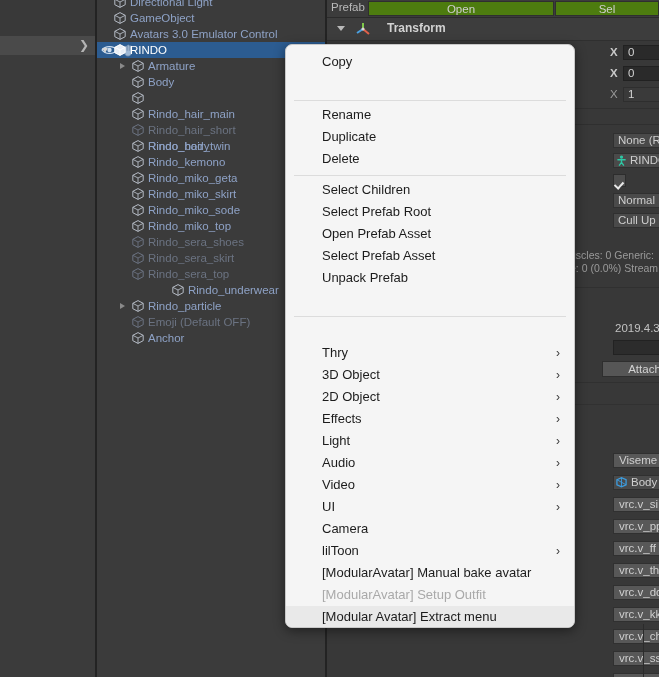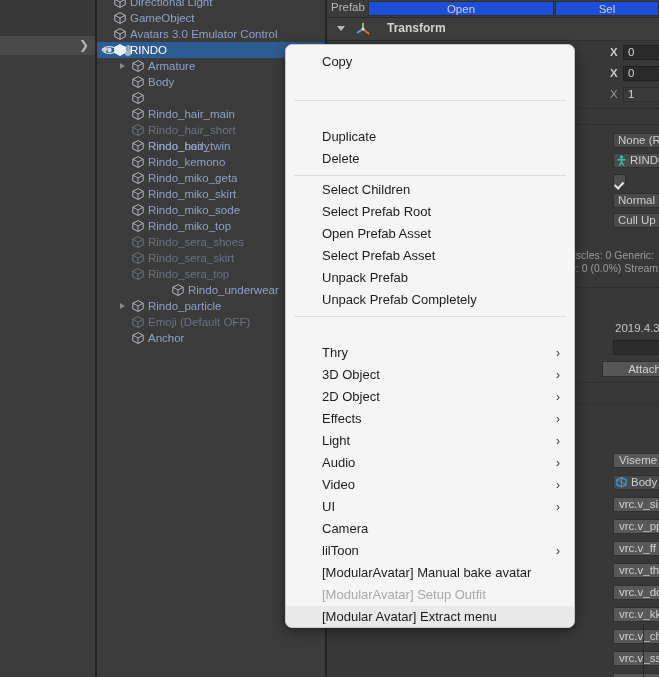--- a/index.html
+++ b/index.html
@@ -22,21 +22,21 @@
   .row.dim .lbl{color:#6b7382;}
   .tri{position:absolute;width:0;height:0;}
   .tri-right{border-left:5px solid #8a8a8a;border-top:3.5px solid transparent;border-bottom:3.5px solid transparent;}
   .tri-down{border-top:5px solid #d6d6d6;border-left:3.5px solid transparent;border-right:3.5px solid transparent;}
   .eyehand{position:absolute;left:0;top:0;width:45px;height:16px;}
 
   
   .insp{position:absolute;left:327px;top:0;width:332px;height:677px;background:#383838;overflow:hidden;}
   .prefabbar{position:absolute;left:0;top:0;width:332px;height:17px;background:#3c3c3c;}
   .prefabbar .plabel{position:absolute;left:4px;top:1px;font-size:11.5px;color:#b9b9b9;}
-  .btnflat{position:absolute;top:1px;height:15px;background:#1d4ed8;border:1px solid #2f2f2f;
+  .btnflat{position:absolute;top:1px;height:15px;background:#4d7c0f;border:1px solid #2f2f2f;
            font-size:11.5px;color:#cfcfcf;text-align:center;line-height:14px;box-sizing:border-box;}
   .hdrline{position:absolute;left:0;width:332px;height:1px;background:#2b2b2b;}
   .comp-hdr{position:absolute;left:0;height:22px;background:#3d3d3d;width:332px;}
   .comp-hdr .ctitle{position:absolute;left:60px;top:3px;font-size:12px;font-weight:bold;color:#d2d2d2;}
   .axisicon{position:absolute;left:28px;top:4px;}
   .foldout{position:absolute;left:10px;top:8px;width:0;height:0;border-top:5px solid #b9b9b9;border-left:4px solid transparent;border-right:4px solid transparent;}
 
   .fieldrow{position:absolute;font-size:11.5px;color:#c4c4c4;}
   .xlab{position:absolute;font-size:11.5px;font-weight:bold;color:#c9c9c9;}
   .numbox{position:absolute;height:15px;background:#2a2a2a;border:1px solid #212121;box-sizing:border-box;
@@ -328,20 +328,23 @@
       </div>
 
     <div style="position:absolute;left:316px;top:624px;width:1px;height:53px;background:#2b2b2b;"></div>
   </div>
 
   <div class="ctxmenu" id="ctxmenu">
       <div class="mi" style="top: 6px;">
         <span class="mtext">Copy</span>
       </div>
       <div class="msep" style="top: 55px;"></div>
+      <div class="mi" style="top: 59px;">
+        <span class="mtext">Rename</span>
+      </div>
       <div class="mi" style="top: 81px;">
         <span class="mtext">Duplicate</span>
       </div>
       <div class="mi" style="top: 103px;">
         <span class="mtext">Delete</span>
       </div>
       <div class="msep" style="top: 130px;"></div>
       <div class="mi" style="top: 134px;">
         <span class="mtext">Select Children</span>
       </div>
@@ -350,23 +353,20 @@
       </div>
       <div class="mi" style="top: 178px;">
         <span class="mtext">Open Prefab Asset</span>
       </div>
       <div class="mi" style="top: 200px;">
         <span class="mtext">Select Prefab Asset</span>
       </div>
       <div class="mi" style="top: 222px;">
         <span class="mtext">Unpack Prefab</span>
       </div>
-      <div class="mi" style="top: 244px;">
-        <span class="mtext">Unpack Prefab Completely</span>
-      </div>
       <div class="msep" style="top: 271px;"></div>
       <div class="mi" style="top: 297px;">
         <span class="mtext">Thry</span>
         <span class="arrow">›</span>
       </div>
       <div class="mi" style="top: 319px;">
         <span class="mtext">3D Object</span>
         <span class="arrow">›</span>
       </div>
       <div class="mi" style="top: 341px;">

